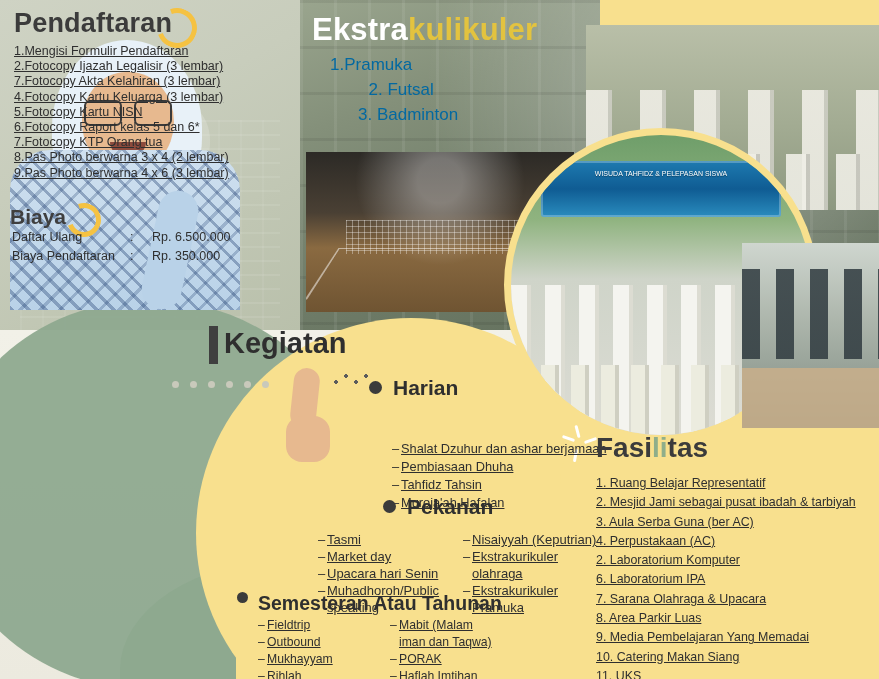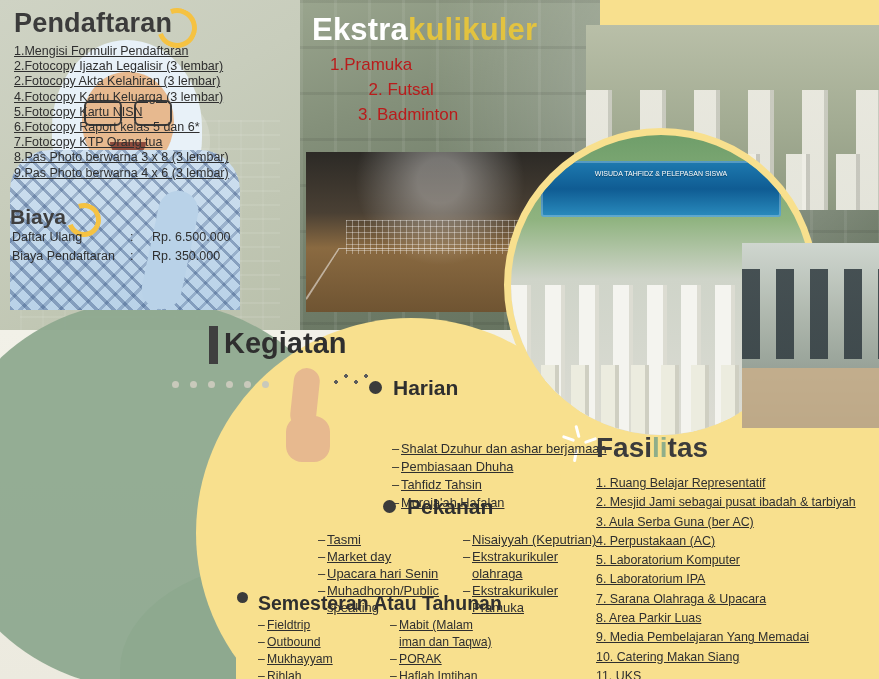--- a/index.html
+++ b/index.html
@@ -228,21 +228,21 @@
   }
   .biaya-table .row{display:flex;}
   .biaya-table .k{width:118px;}
   .biaya-table .c{width:22px;}
 
   .h-ekstra{
     position:absolute;left:312px;top:12px;font-size:31px;font-weight:bold;color:#fff;letter-spacing:.2px;
   }
   .h-ekstra b{color:#e3c33f;font-weight:bold;text-align:right;}
   .ekstra-list{
-    position:absolute;left:330px;top:52px;color:#b91c1c;font-size:17px;line-height:25px;
+    position:absolute;left:330px;top:52px;color:#0369a1;font-size:17px;line-height:25px;
   }
   .ekstra-list div:nth-child(2){margin-left:14px;text-align:center;}
   .ekstra-list div:nth-child(3){margin-left:28px;}
 
   .h-kegiatan{
     position:absolute;left:224px;top:327px;font-size:29px;font-weight:bold;color:#2f2f2f;
   }
   .h-harian{position:absolute;left:393px;top:376px;font-size:21px;font-weight:bold;color:#2f2f2f;}
   .dot-harian{position:absolute;left:369px;top:381px;width:13px;height:13px;border-radius:50%;background:#3b3b3b;}
   .harian-list{
@@ -352,26 +352,26 @@
       <span></span>
       <span></span>
       <span></span>
     </div>
   <div class="squiggle"></div>
 
   <div class="h-pendaftaran">Pendaftaran</div>
   <ul class="list-pendaftaran plain">
     <li>1.Mengisi Formulir Pendaftaran</li>
     <li>2.Fotocopy Ijazah Legalisir (3 lembar)</li>
-    <li>2.Fotocopy Akta Kelahiran (3 lembar)</li>
+    <li>7.Fotocopy Akta Kelahiran (3 lembar)</li>
     <li>4.Fotocopy Kartu Keluarga (3 lembar)</li>
     <li>5.Fotocopy Kartu NISN</li>
     <li>6.Fotocopy Raport kelas 5 dan 6*</li>
     <li>7.Fotocopy KTP Orang tua</li>
-    <li>8.Pas Photo berwarna 3 x 8 (3 lembar)</li>
+    <li>8.Pas Photo berwarna 3 x 4 (2 lembar)</li>
     <li>9.Pas Photo berwarna 4 x 6 (3 lembar)</li>
   </ul>
 
   <div class="h-biaya">Biaya</div>
   <div class="biaya-table">
     <div class="row">
       <span class="k">Daftar Ulang</span>
       <span class="c">:</span>
       <span class="v">Rp. 6.500.000</span>
     </div>
@@ -437,21 +437,21 @@
   </div>
 
   <div class="h-fasilitas">
     <span>Fasi</span><b>li</b><span>tas</span>
   </div>
   <ul class="fasilitas-list plain">
     <li>1. Ruang Belajar Representatif</li>
     <li>2. Mesjid Jami sebagai pusat ibadah &amp; tarbiyah</li>
     <li>3. Aula Serba Guna (ber AC)</li>
     <li>4. Perpustakaan (AC)</li>
-    <li>5. Laboratorium Komputer</li>
+    <li>2. Laboratorium Komputer</li>
     <li>6. Laboratorium IPA</li>
     <li>7. Sarana Olahraga &amp; Upacara</li>
     <li>8. Area Parkir Luas</li>
     <li>9. Media Pembelajaran Yang Memadai</li>
     <li>10. Catering Makan Siang</li>
     <li>11. UKS</li>
   </ul>
 
 </div>
 

